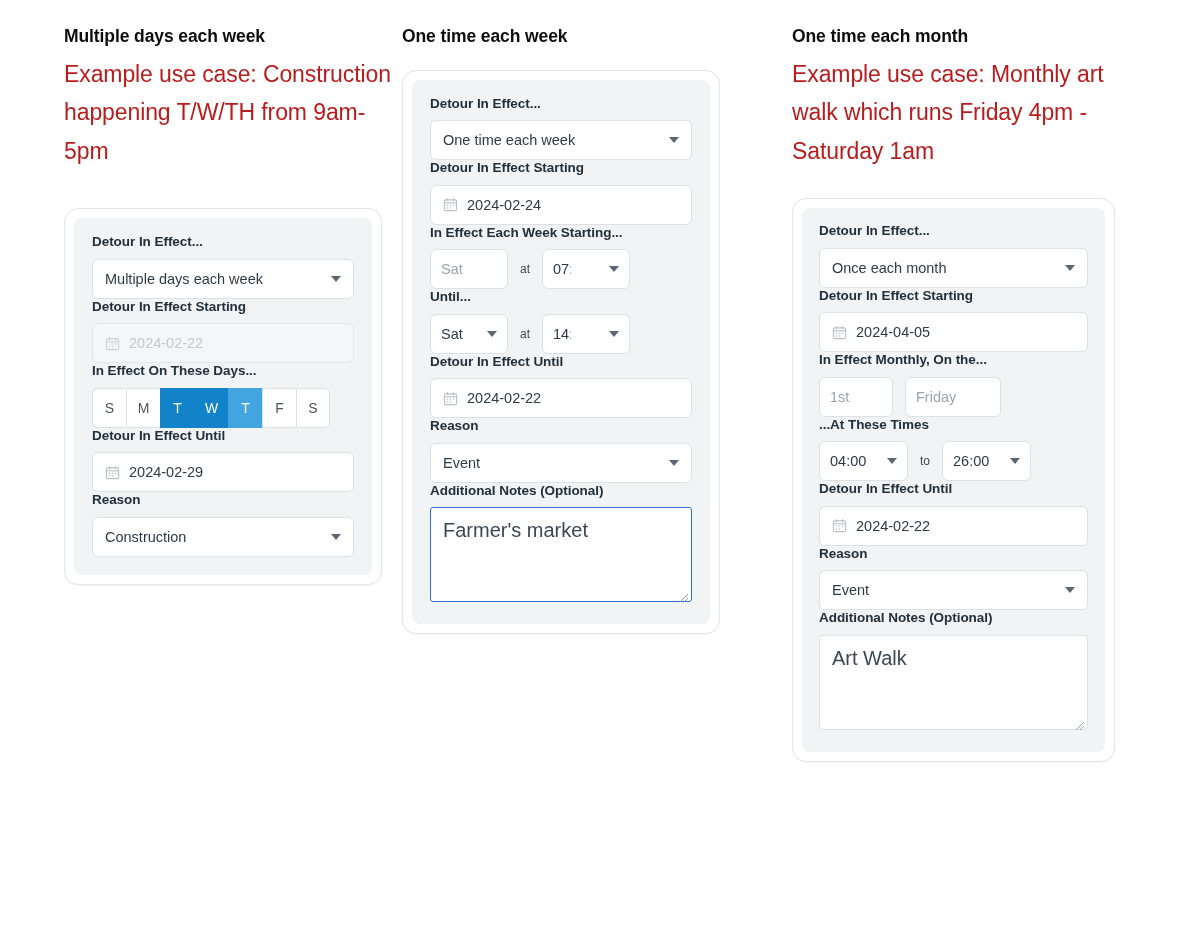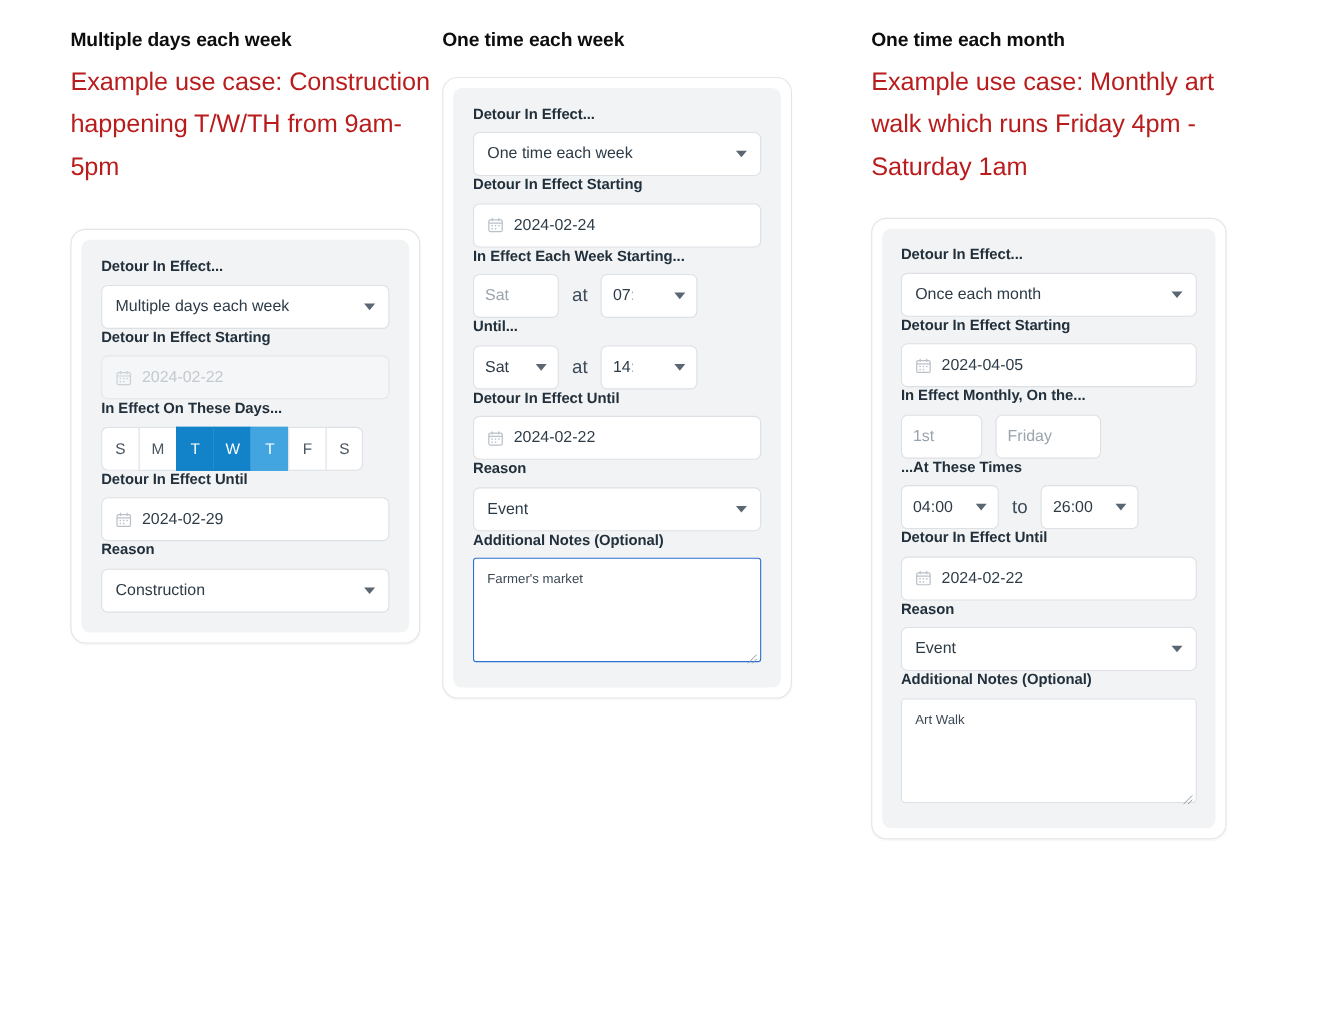--- a/index.html
+++ b/index.html
@@ -114,21 +114,21 @@
     flex: 0 0 auto;
     margin-right: 9px;
     display: inline-flex;
     align-items: center;
   }
   .cal-icon svg { display: block; }
 
   
   .row { display: flex; align-items: center; }
   .joiner {
-    font-size: 17px;
+    font-size: 12px;
     color: #3c4a57;
     padding: 0 12px;
     white-space: nowrap;
   }
   .ctl.w-time { width: 88px; padding: 0 10px; gap: 28px; }
   .ctl.w-time-3 { width: 89px; padding: 0 10px; }
   .ctl.w-day { width: 78px; padding: 0 10px; }
   .ctl.w-daybox { width: 78px; padding: 0 10px; }
   .ctl.w-ord { width: 74px; padding: 0 10px; }
   .ctl.w-wd { width: 96px; padding: 0 10px; }
@@ -161,21 +161,21 @@
   }
 
   
   .ta {
     width: 100%;
     height: 95px;
     background: #ffffff;
     border: 1px solid #dde0e4;
     border-radius: 4px;
     padding: 11px 12px;
-    font-size: 12px;
+    font-size: 20px;
     color: #3b4854;
     font-family: "Liberation Sans", sans-serif;
     resize: none;
     position: relative;
   }
   .ta-wrap { position: relative; }
   .ta.focused { border: 1.5px solid #2f6fd0; border-radius: 3px; }
   .grip {
     position: absolute;
     right: 3px; bottom: 3px;

